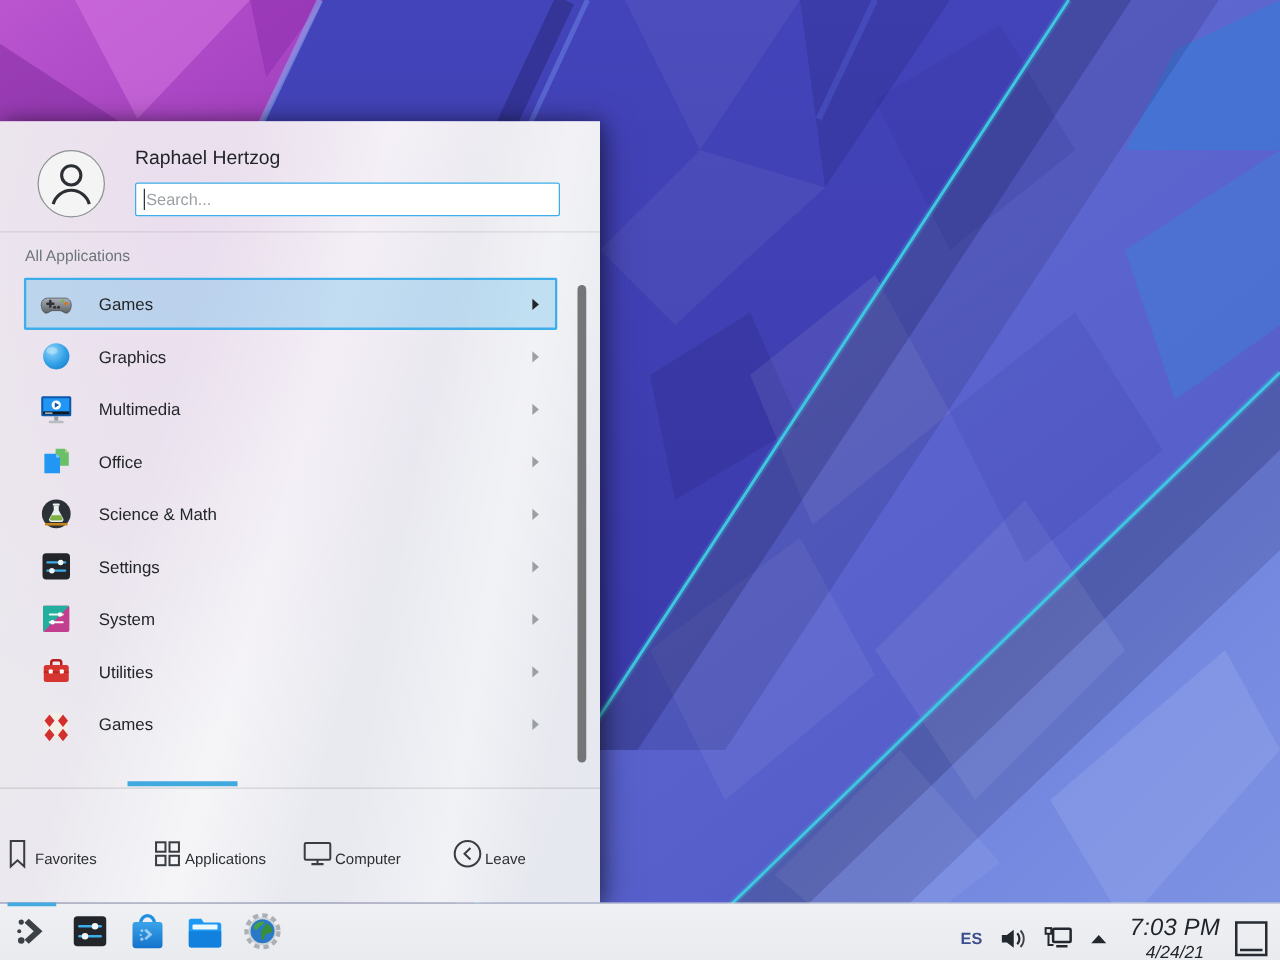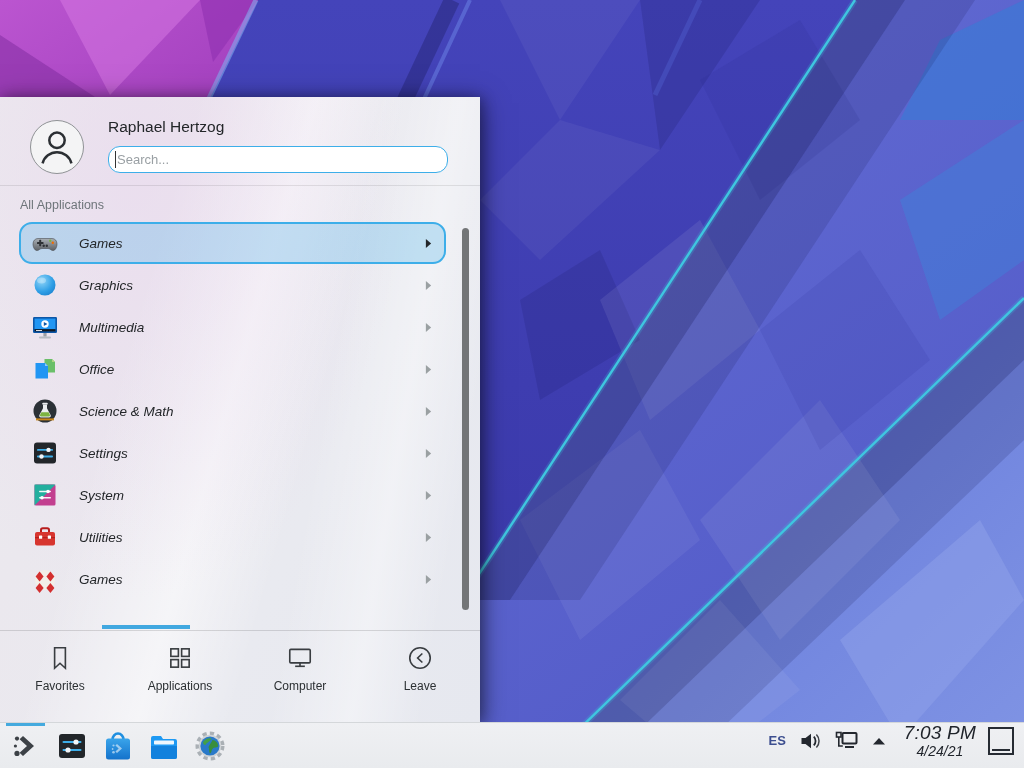--- a/index.html
+++ b/index.html
@@ -16,49 +16,49 @@
     background:
       radial-gradient(ellipse at 28% 12%,rgba(233,205,238,.38),transparent 55%),
       linear-gradient(106deg,rgba(255,255,255,0) 30%,rgba(255,255,255,.55) 48%,rgba(255,255,255,0) 62%),
       linear-gradient(100deg,rgba(255,255,255,0) 64%,rgba(255,255,255,.4) 78%,rgba(255,255,255,0) 90%);}
   .hdr-sep{position:absolute;left:0;top:88px;width:100%;height:1px;background:rgba(0,0,0,.09);}
   .avatar{position:absolute;left:30px;top:23px;width:54px;height:54px;border-radius:50%;
     border:1px solid #8f9295;background:#f4f4f5;}
   .avatar svg{position:absolute;inset:0;}
   .user-name{position:absolute;left:108px;top:21px;font-size:15.5px;color:#232629;}
   .search-wrap{position:absolute;left:108px;top:49px;width:340px;height:27px;}
-  .search-wrap input{width:100%;height:100%;border:1px solid #3daee9;border-radius:12px;
+  .search-wrap input{width:100%;height:100%;border:1px solid #3daee9;border-radius:2px;
     background:#fff;font-family:inherit;font-size:13px;color:#232629;padding:0 6px 0 8px;outline:none;}
   .search-wrap input::placeholder{color:#9aa0a4;}
   .caret{position:absolute;left:7px;top:5px;width:1px;height:17px;background:#333;}
   .section-label{position:absolute;left:20px;top:101px;font-size:12.5px;color:#6e757a;}
 
   .menu-list{position:absolute;left:19px;top:125px;width:427px;height:406px;overflow:hidden;}
-  .row{display:flex;align-items:center;height:42px;padding:0 14px 0 12px;border-radius:13px;font-style:italic;}
+  .row{display:flex;align-items:center;height:42px;padding:0 14px 0 12px;border-radius:2px;}
   .row .mi{width:28px;height:28px;flex:0 0 28px;}
   .row .mi svg{display:block;width:28px;height:28px;}
   .row .lbl{margin-left:20px;font-size:13.5px;color:#232629;}
   .row .arr{margin-left:auto;color:#9aa0a2;display:flex;}
   .row .arr svg{width:7px;height:11px;}
   .row.sel{background:rgba(61,174,233,.27);border:2px solid #3daee9;padding:0 12px 0 10px;}
   .row.sel .arr{color:#232629;}
 
   .scrollbar{position:absolute;left:462px;top:131px;width:7px;height:382px;border-radius:4px;background:#737577;}
 
   .footer-sep{position:absolute;left:0;top:533px;width:100%;height:1px;background:rgba(0,0,0,.13);}
   .tab-indicator{position:absolute;left:102px;top:528px;width:88px;height:4px;background:#41a8e0;}
   .footer{position:absolute;left:0;top:534px;width:100%;height:91px;display:flex;}
-  .tab{flex:1;display:flex;flex-direction:column;align-items:center;padding-top:13px;cursor:default;}
+  .tab{flex:1;display:flex;flex-direction:row;align-items:center;padding-top:13px;cursor:default;}
   .tab svg{width:28px;height:28px;stroke:#393d41;fill:none;stroke-width:1.5;}
   .tab .tlbl{margin-top:7px;font-size:12px;color:#2c3033;}
 
   
   .taskbar{position:absolute;left:0;bottom:0;width:1024px;height:46px;
     background:linear-gradient(180deg,#eff0f3,#e9ebee);border-top:1px solid #d4d7da;
-    display:flex;align-items:flex-start;padding:0 10px 0 8px;}
+    display:flex;align-items:flex-end;padding:0 10px 0 8px;}
   .launcher{position:relative;width:36px;height:46px;display:flex;align-items:center;justify-content:center;margin-right:10px;}
   .launcher svg{width:32px;height:32px;display:block;}
   .task-active{position:absolute;left:-2px;top:0;width:39px;height:3px;background:#45aade;}
   .tray{margin-left:auto;display:flex;align-items:center;}
   .kb-layout{font-size:13px;font-weight:bold;color:#3c4e8f;margin-right:13px;}
   .tray-icon{display:flex;align-items:center;margin-right:11px;}
   .clock{margin:0 12px 0 6px;text-align:center;color:#20242b;line-height:1;font-style:italic;}
   .clock .time{font-size:19px;letter-spacing:.2px;}
   .clock .date{font-size:14px;margin-top:2px;}
   .show-desktop{width:26px;height:28px;border:2px solid #262b33;position:relative;background:transparent;}

